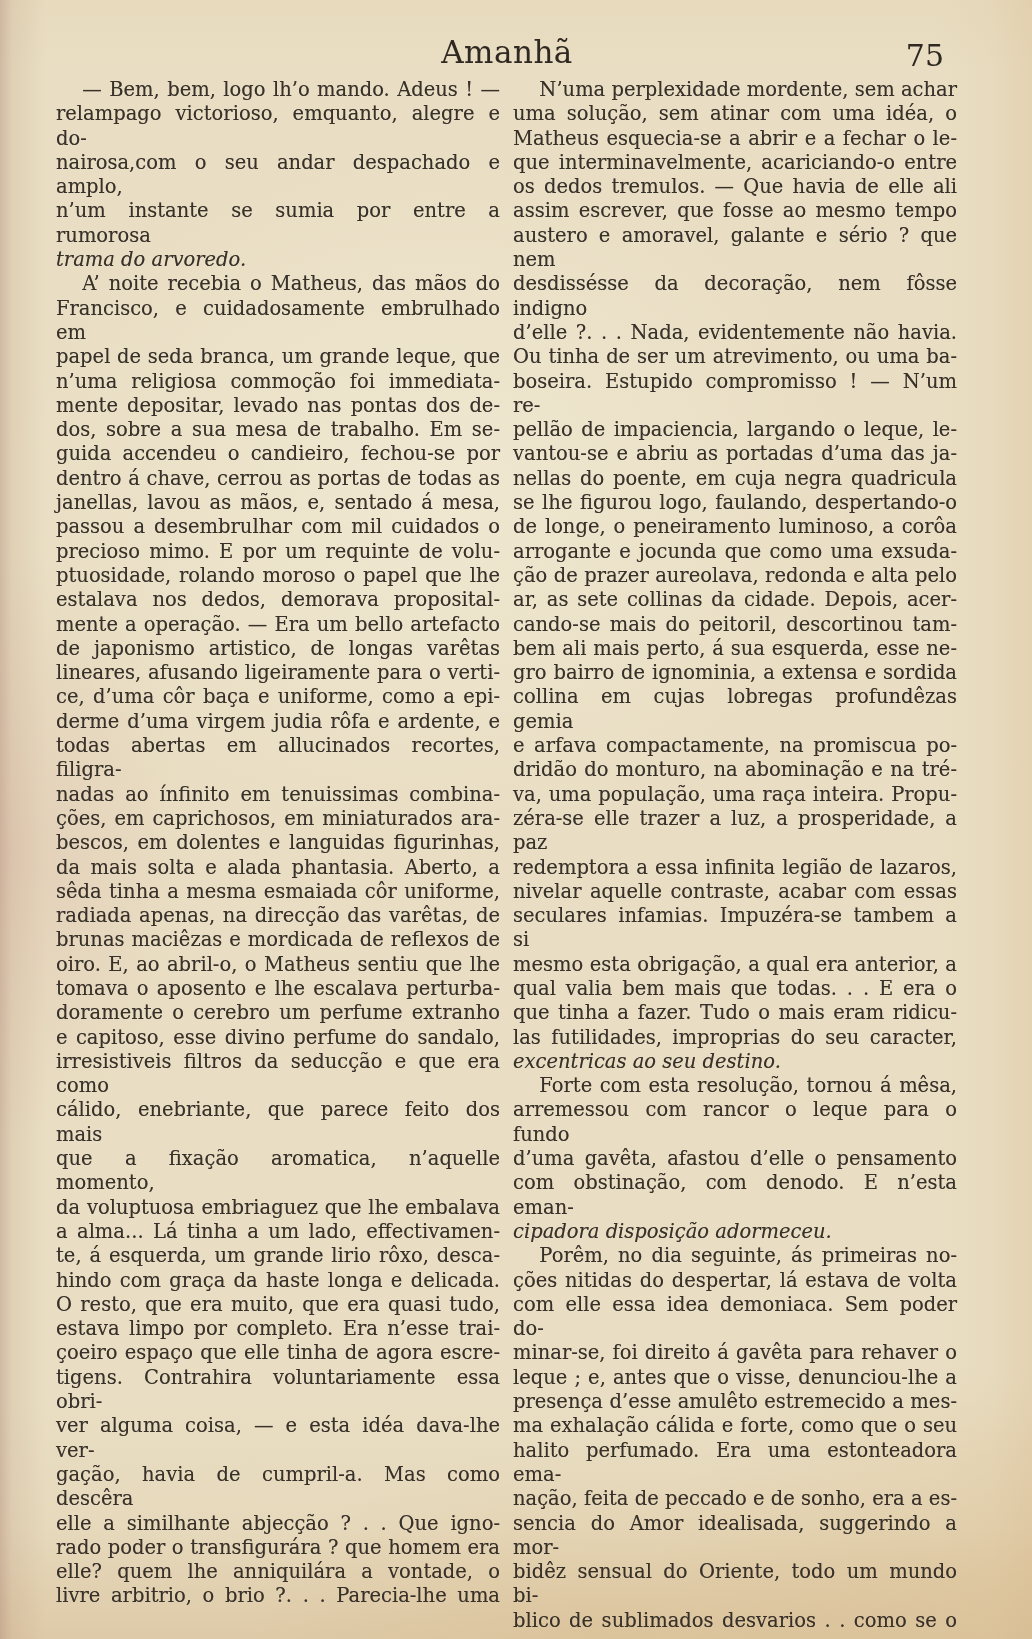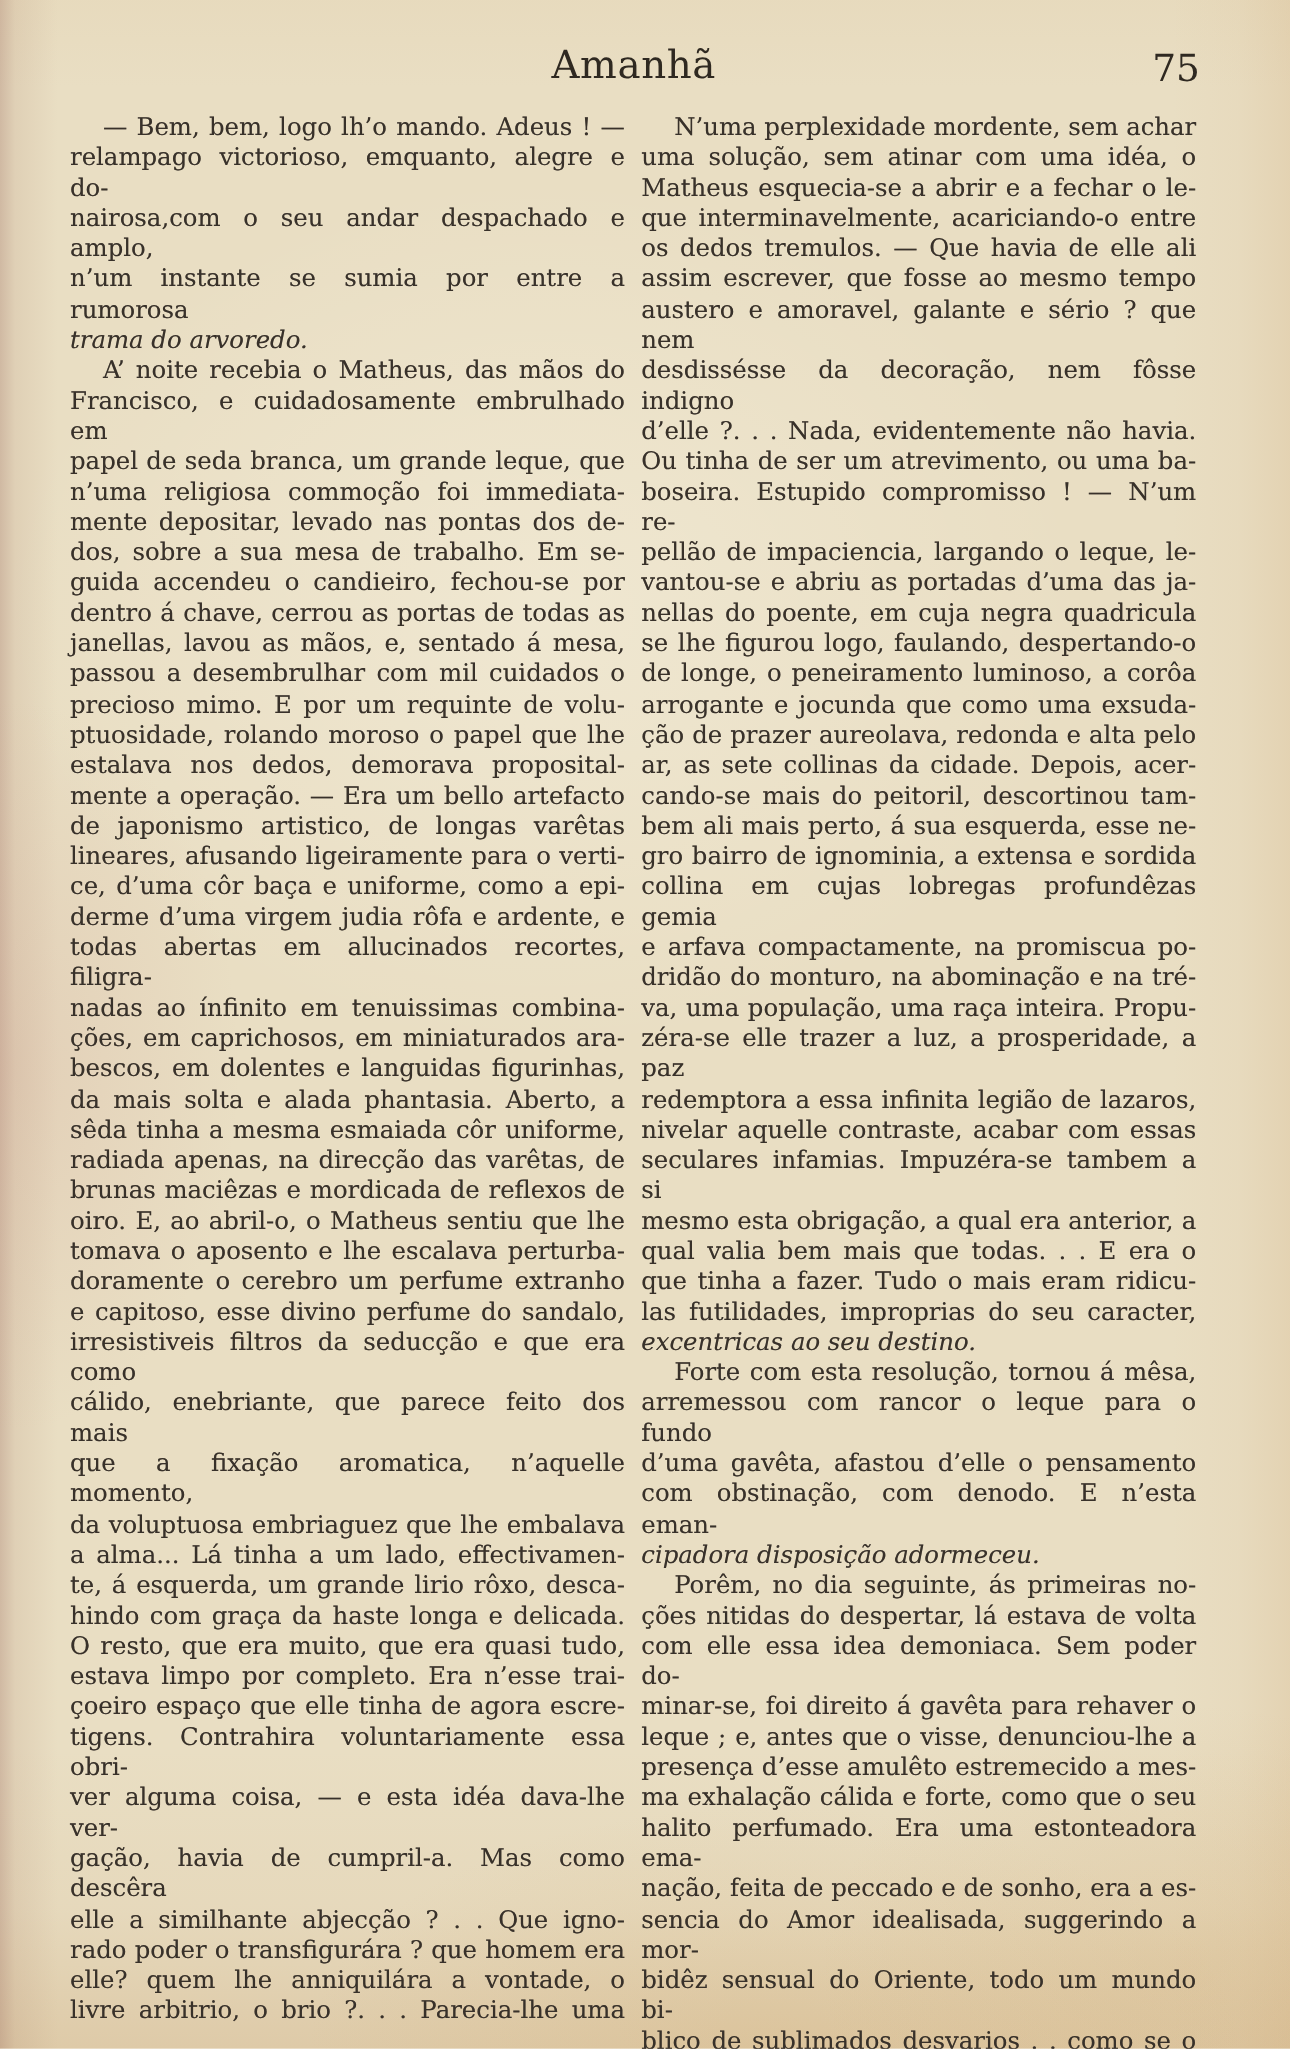--- a/index.html
+++ b/index.html
@@ -20,36 +20,36 @@
       radial-gradient(ellipse 500px 260px at 60% 100%, rgba(208,168,108,0.22), rgba(208,168,108,0) 75%),
       linear-gradient(90deg, rgba(150,100,88,0.30) 0px, rgba(166,122,100,0.14) 12px, rgba(166,122,100,0.0) 46px),
       linear-gradient(270deg, rgba(198,150,92,0.16) 0px, rgba(198,150,92,0.05) 42px, rgba(198,150,92,0) 95px),
       linear-gradient(0deg, rgba(190,145,90,0.26) 0px, rgba(190,145,90,0.07) 110px, rgba(190,145,90,0) 240px),
       linear-gradient(180deg, rgba(214,186,140,0.10) 0px, rgba(214,186,140,0) 70px),
       #e9dec3;
     color: #38312a;
   }
   .running-head {
     position: relative;
-    padding-top: 36px;
+    padding-top: 24px;
     height: 40px;
   }
   .running-title {
     position: absolute;
     left: 56px;
     right: 74px;
     top: 34px;
     text-align: center;
     font-size: 31px;
     letter-spacing: 0.5px;
     color: #2f2921;
   }
   .page-number {
     position: absolute;
-    right: 72px;
+    right: 88px;
     top: 38px;
     font-size: 30px;
     color: #2f2921;
     font-feature-settings: "onum" 1;
   }
   .columns {
     display: flex;
     gap: 13px;
     padding: 14px 74px 0 56px;
   }

